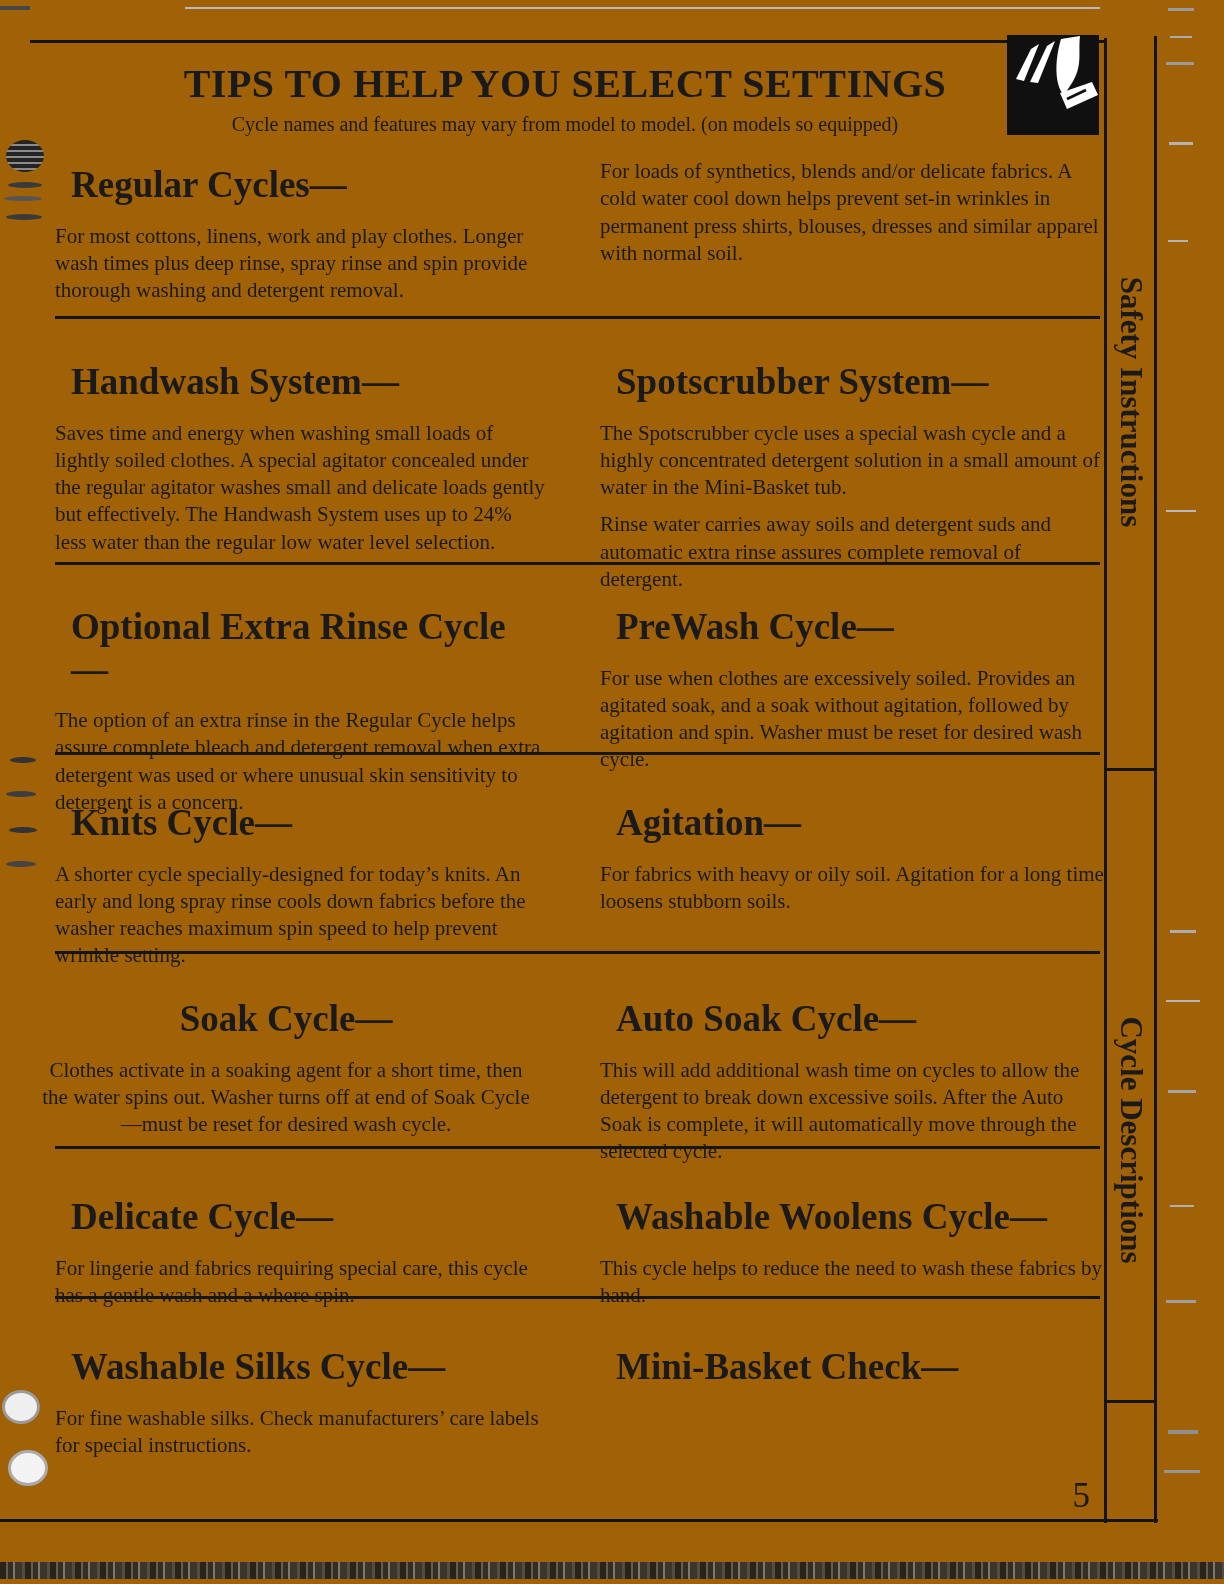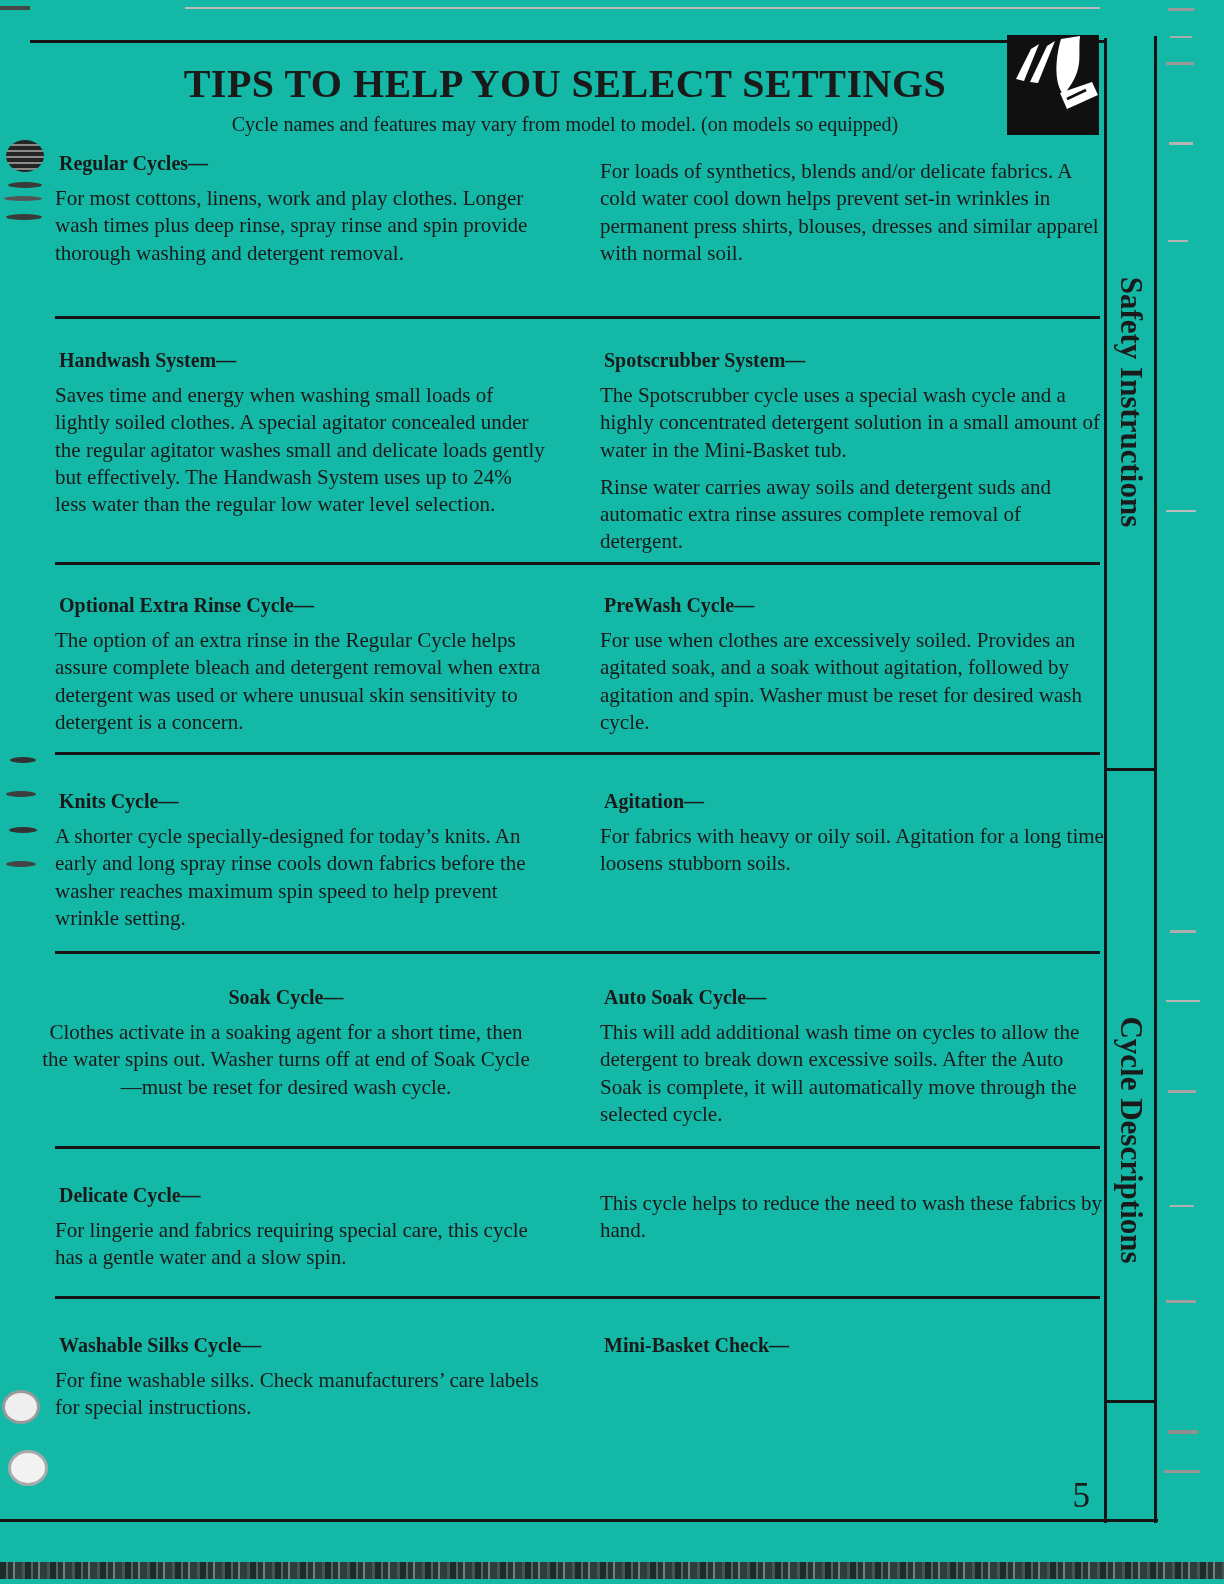--- a/index.html
+++ b/index.html
@@ -1,36 +1,36 @@
 <!DOCTYPE html>
 <html><head>
 <meta charset="utf-8">
 <style>
   html,body{margin:0;padding:0;background:#e8e8e4;}
   .sheet{
     position:relative;
     width:1224px;height:1584px;
-    background:#14b8a6;
+    background:#a16207;
     font-family:"Liberation Serif","DejaVu Serif",serif;
     color:#1a1a1a;
     overflow:hidden;
   }
   
   .top-rule{position:absolute;left:30px;top:40px;width:1074px;height:3px;background:#141414;}
   .top-hairline{position:absolute;left:185px;top:7px;width:915px;height:2px;background:#b9b9b9;}
   .page-header{position:absolute;left:90px;top:62px;width:950px;text-align:center;}
   .page-header h1{
     margin:0;font-size:40px;font-weight:700;letter-spacing:.5px;line-height:1.1;
   }
   .page-header .subtitle{margin:6px 0 0 0;font-size:20px;line-height:1.2;}
   
   .hand-icon{position:absolute;left:1007px;top:35px;width:92px;height:100px;}
   
   .cycle-section{position:absolute;}
-  .cycle-section h2{margin:4px;font-size:20px;font-weight:700;line-height:1.15;}
+  .cycle-section h2{margin:16px;font-size:37px;font-weight:700;line-height:1.15;}
   .cycle-section p{margin:10px 0 0 0;font-size:21px;line-height:1.3;}
   .divider{position:absolute;left:55px;width:1045px;height:3px;background:#161616;}
   
   .sb-line{position:absolute;background:#141414;}
   .tab-label{
     position:absolute;left:831px;width:600px;height:52px;
     line-height:52px;text-align:center;
     font-size:31px;font-weight:700;
     transform:rotate(90deg);
     white-space:nowrap;
@@ -118,23 +118,24 @@
     <p>Clothes activate in a soaking agent for a short time, then the water spins out. Washer turns off at end of Soak Cycle—must be reset for desired wash cycle.</p>
   </section>
   <section class="cycle-section" style="left:600px;top:982px;width:505px;">
     <h2>Auto Soak Cycle—</h2>
     <p>This will add additional wash time on cycles to allow the detergent to break down excessive soils. After the Auto Soak is complete, it will automatically move through the selected cycle.</p>
   </section>
   <div class="divider" style="top:1146px;"></div>
 
   <section class="cycle-section" style="left:55px;top:1180px;width:490px;">
     <h2>Delicate Cycle—</h2>
-    <p>For lingerie and fabrics requiring special care, this cycle has a gentle water and a slow spin.</p>
+    <p>For lingerie and fabrics requiring special care, this cycle has a gentle wash and a where spin.</p>
   </section>
   <section class="cycle-section" style="left:600px;top:1180px;width:505px;">
+    <h2>Washable Woolens Cycle—</h2>
     <p>This cycle helps to reduce the need to wash these fabrics by hand.</p>
   </section>
   <div class="divider" style="top:1296px;"></div>
 
   <section class="cycle-section" style="left:55px;top:1330px;width:490px;">
     <h2>Washable Silks Cycle—</h2>
     <p>For fine washable silks. Check manufacturers’ care labels for special instructions.</p>
   </section>
   <section class="cycle-section" style="left:600px;top:1330px;width:505px;">
     <h2>Mini-Basket Check—</h2>

